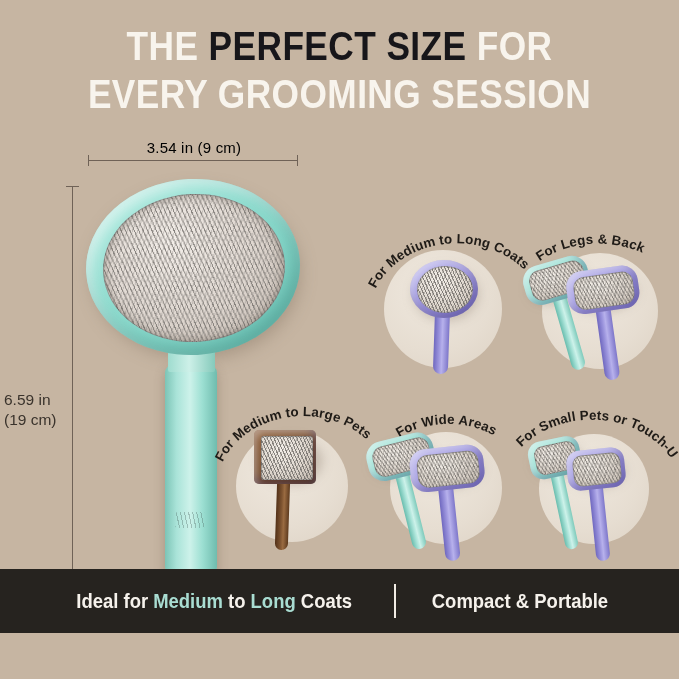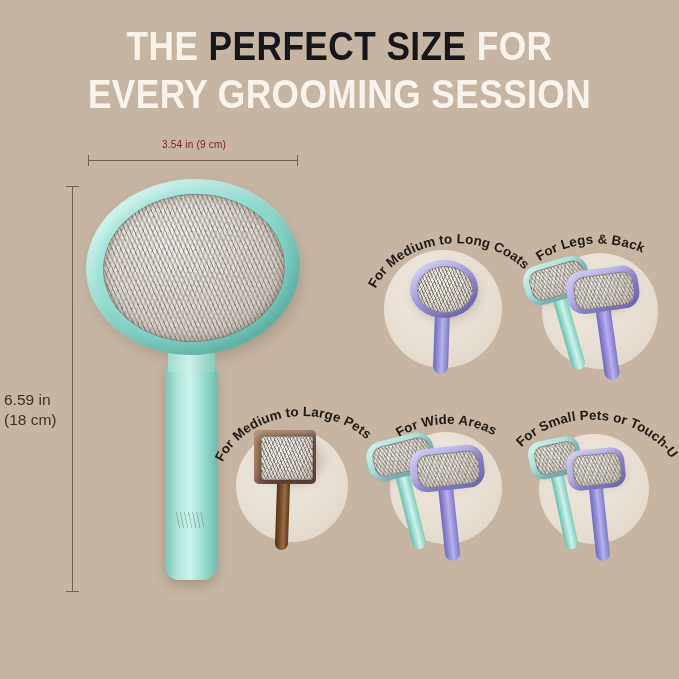--- a/index.html
+++ b/index.html
@@ -17,21 +17,21 @@
     font-weight:700;font-size:41px;letter-spacing:.5px;line-height:48px;
     transform:scaleX(.86);transform-origin:50% 0;
   }
   .hl-line{display:block;white-space:nowrap;}
   .hl-w{color:#f8f4ed;}
   .hl-b{color:#17161a;}
 
   
   .meas-w-label{
     position:absolute;left:88px;top:139px;width:212px;text-align:center;
-    color:#7f1d1d;font-size:10px;letter-spacing:.2px;
+    color:#000000;font-size:15px;letter-spacing:.2px;
     font-family:"Liberation Sans",sans-serif;
   }
   .meas-w-line{position:absolute;left:88px;top:160px;width:210px;height:1px;background:#6f6257;}
   .meas-w-cap{position:absolute;width:1px;height:11px;background:#6f6257;top:155px;}
   .meas-w-cap.l{left:88px;}
   .meas-w-cap.r{left:297px;}
 
   
   .meas-h-label{
     position:absolute;left:4px;top:390px;width:64px;text-align:left;
@@ -150,21 +150,21 @@
     <span class="hl-line hl-w">EVERY GROOMING SESSION</span>
   </div>
 
   <div class="meas-w-label">3.54 in (9 cm)</div>
   <div class="meas-w-line"></div>
   <div class="meas-w-cap l"></div>
   <div class="meas-w-cap r"></div>
 
   <div class="meas-h-label">
     <div>6.59 in</div>
-    <div>(18 cm)</div>
+    <div>(19 cm)</div>
   </div>
   <div class="meas-h-line"></div>
   <div class="meas-h-cap t"></div>
   <div class="meas-h-cap b"></div>
 
   <div class="brush-main">
     <div class="bm-shadow"></div>
     <div class="bm-handle"></div>
     <div class="bm-logo"></div>
     <div class="bm-neck"></div>
@@ -254,14 +254,19 @@
       <div class="pins" style="left:6px;top:5px;width:40px;height:27px;border-radius:9px;"></div>
     </div>
     <div class="tb" style="left:56px;top:60px;width:74px;height:118px;transform:rotate(-6deg);">
       <div class="tb-shadow" style="left:5px;top:9px;width:52px;height:30px;"></div>
       <div class="handle purple" style="left:20px;top:32px;width:14px;height:80px;"></div>
       <div class="pad-rect purple-pad" style="left:0px;top:0px;width:58px;height:40px;border-radius:13px;"></div>
       <div class="pins" style="left:6px;top:5px;width:46px;height:29px;border-radius:9px;"></div>
     </div>
   </div>
 
+  <div class="footer">
+    <div class="footer-text"><span>Ideal for </span><span class="mintword">Medium</span><span> to </span><span class="mintword">Long</span><span> Coats</span></div>
+    <div class="fdiv"></div>
+    <div class="footer-text">Compact &amp; Portable</div>
+  </div>
 
 </div>
 
 </body></html>

